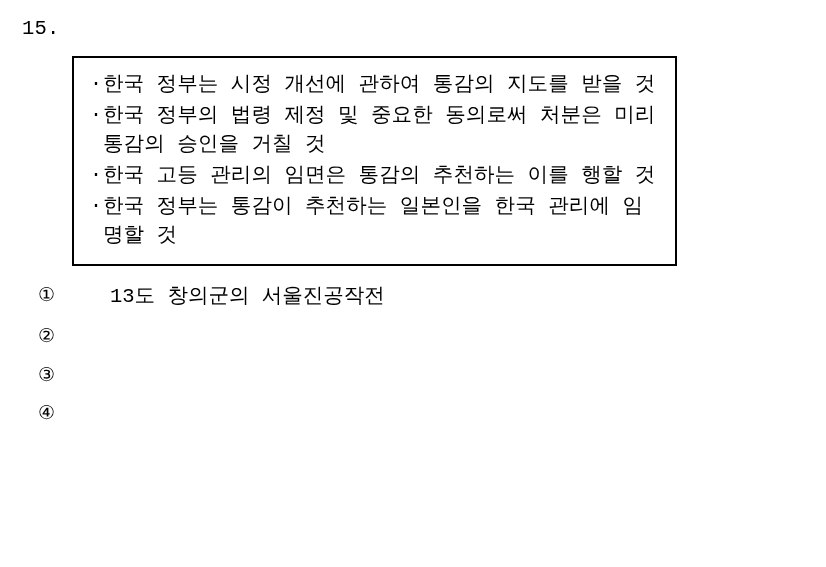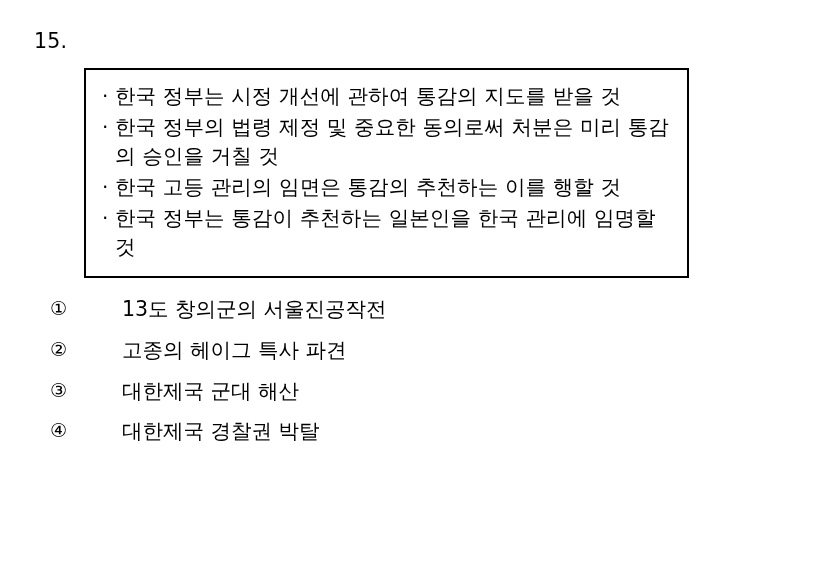--- a/index.html
+++ b/index.html
@@ -12,21 +12,22 @@
     height: 567px;
     font-family: "DejaVu Sans", "Liberation Sans", sans-serif;
     color: #000000;
     overflow: hidden;
   }
   .page {
     position: relative;
     width: 826px;
     height: 466px;
     box-sizing: border-box;
-    padding: 12px;
+    padding: 0;
+    font-family: Liberation Mono, monospace;
   }
   
   .question-line {
     display: flex;
     align-items: flex-start;
     padding: 16px 0 0 22px;
     font-size: 20.5px;
     line-height: 1.3;
     letter-spacing: 0.2px;
     white-space: pre;
@@ -119,25 +120,22 @@
     </div>
   </div>
 
   <div class="choices">
     <div class="choice">
       <span class="choice-marker">①</span>
       <span class="choice-label">13도 창의군의 서울진공작전</span>
     </div>
     <div class="choice">
       <span class="choice-marker">②</span>
-      <span class="choice-label">고종의 헤이그 특사 파견</span>
     </div>
     <div class="choice">
       <span class="choice-marker">③</span>
-      <span class="choice-label">대한제국 군대 해산</span>
     </div>
     <div class="choice">
       <span class="choice-marker">④</span>
-      <span class="choice-label">대한제국 경찰권 박탈</span>
     </div>
   </div>
 
 </div>
 
 </body></html>

